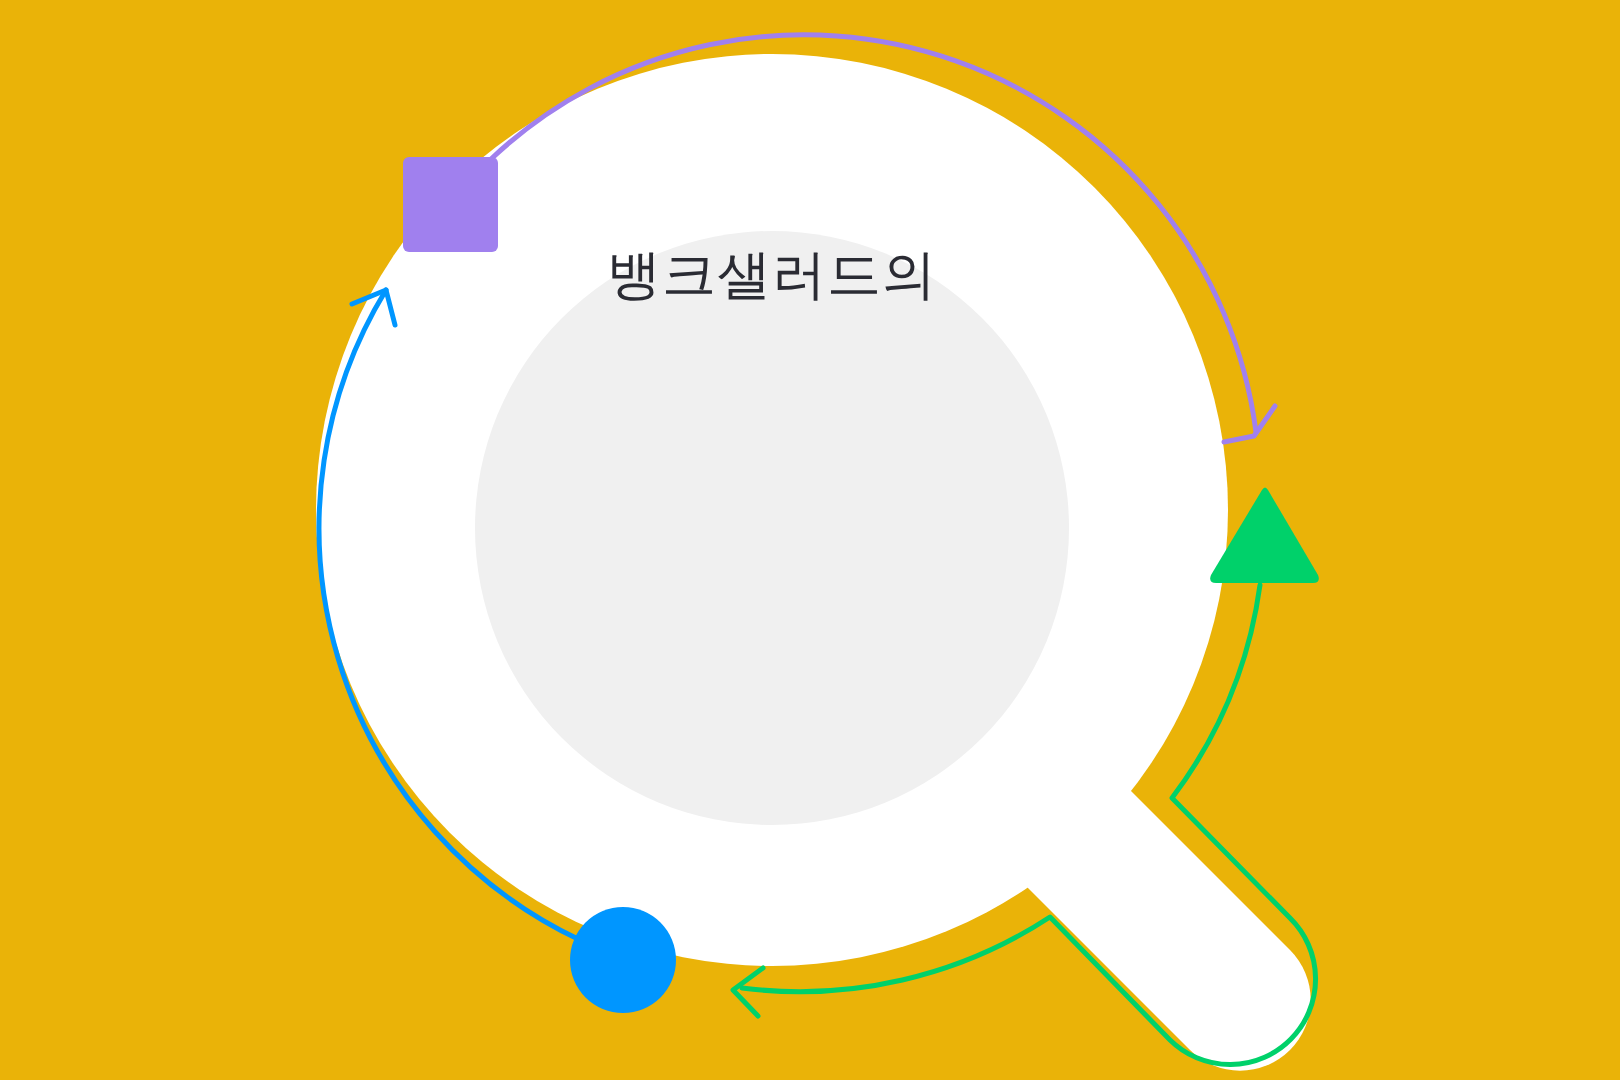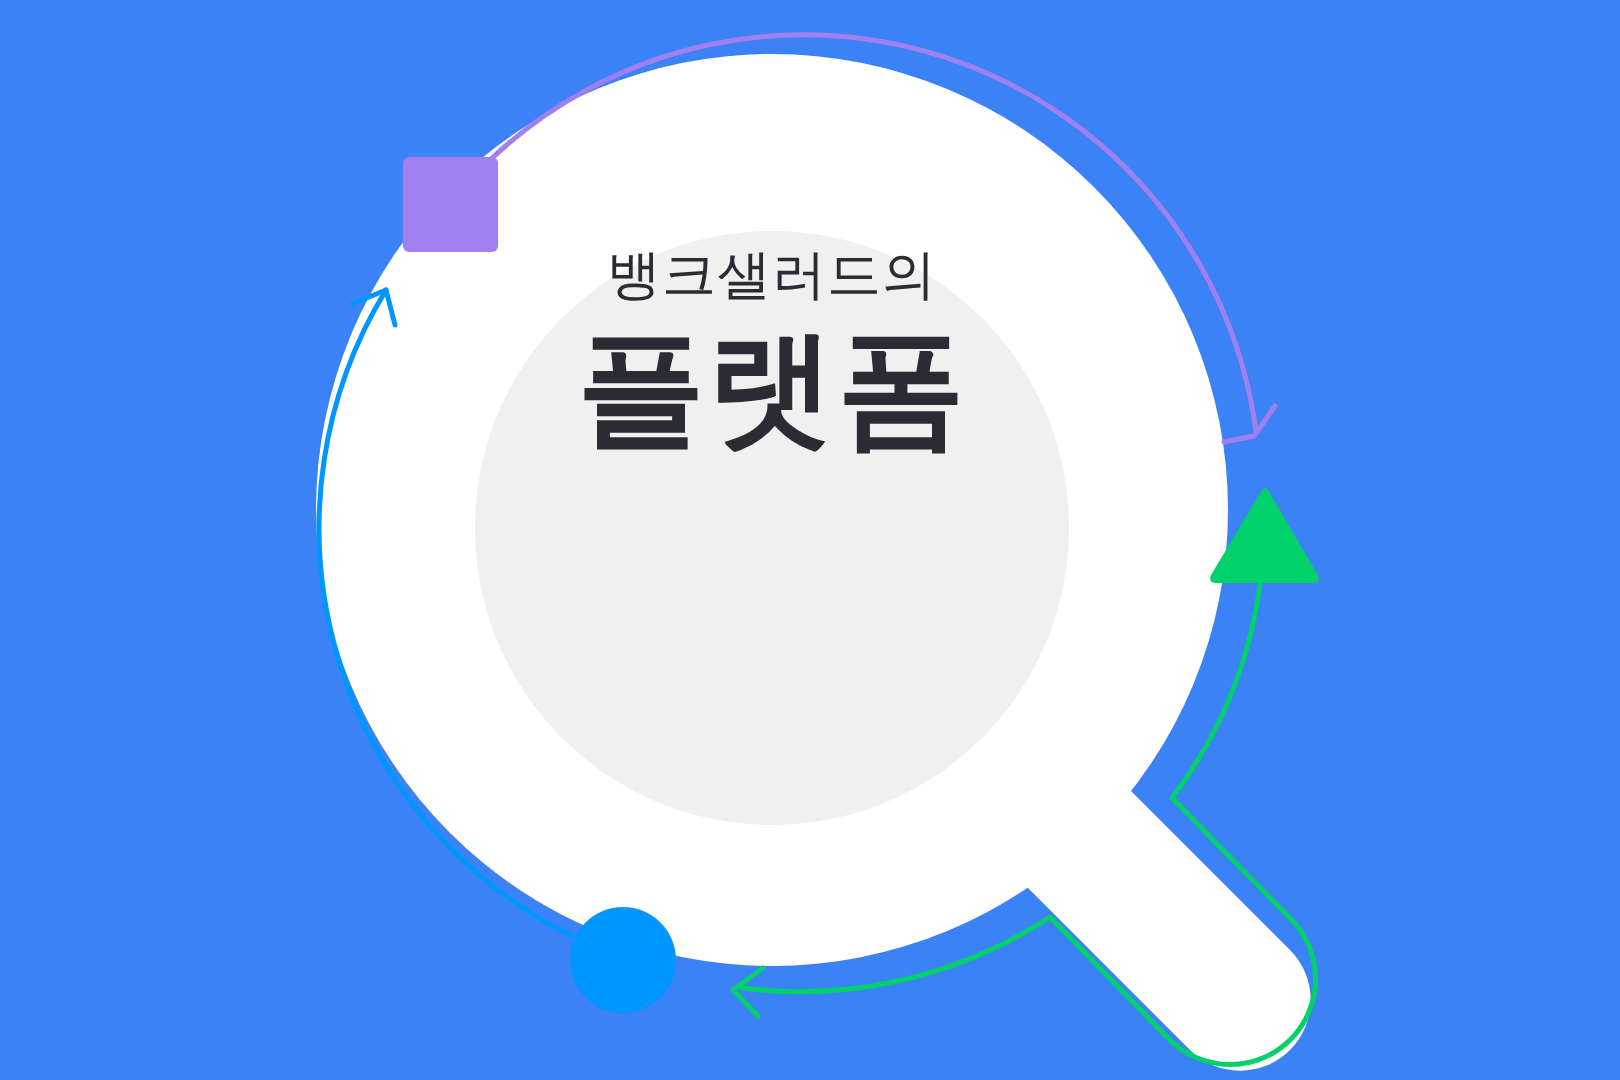--- a/index.html
+++ b/index.html
@@ -8,21 +8,21 @@
       width: 1620px;
       height: 1080px;
       overflow: hidden;
       background: #f0f0f0;
       font-family: "DejaVu Sans", "Liberation Sans", sans-serif;
     }
     .stage {
       position: relative;
       width: 1620px;
       height: 1080px;
-      background: #3b82f6;
+      background: #eab308;
     }
     svg.art {
       position: absolute;
       left: 0;
       top: 0;
       width: 1620px;
       height: 1080px;
     }
     .title-block {
       position: absolute;
@@ -75,15 +75,14 @@
       <polyline points="352,304 386,290 395,325"></polyline>
     </g>
 
     <rect x="403" y="157" width="95" height="95" rx="6" ry="6" fill="#a080ee"></rect>
     <path d="M 1262 490 Q 1265 485 1268 490 L 1318 575 Q 1321 583 1313 583 L 1216 583 Q 1208 583 1211 575 Z" fill="#00d16a"></path>
     <circle cx="623" cy="960" r="53" fill="#0096ff"></circle>
   </svg>
 
   <div class="title-block">
     <span class="subtitle">뱅크샐러드의</span>
-    <span class="headline">플랫폼</span>
   </div>
 </div>
 
 </body></html>

